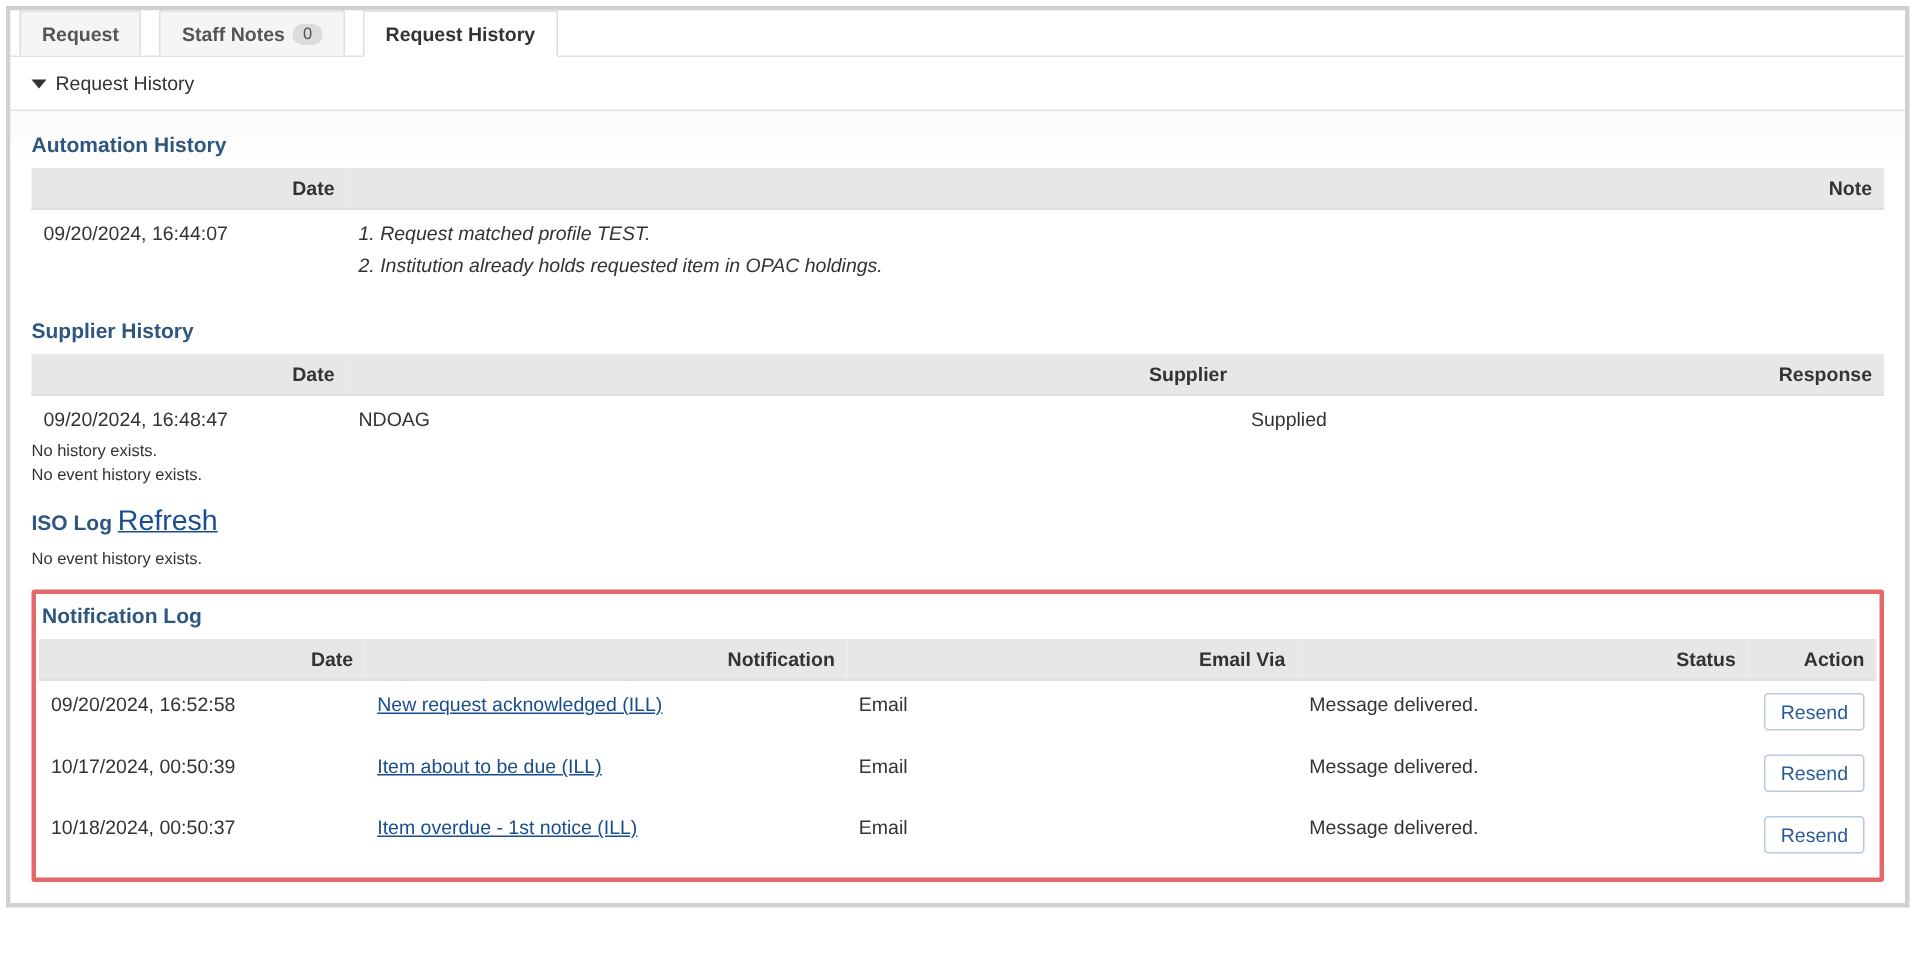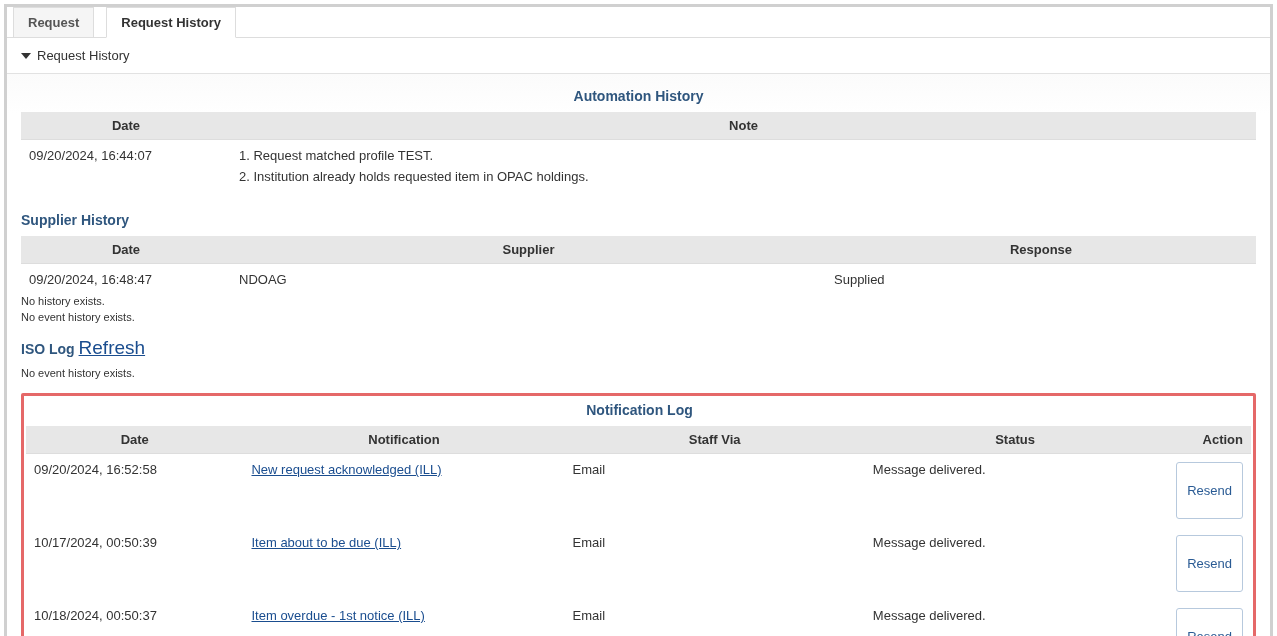--- a/index.html
+++ b/index.html
@@ -77,45 +77,45 @@
     }
     .section-title {
       color: #2f567e;
       font-weight: bold;
       font-size: 14px;
       margin-top: 14px;
       margin-bottom: 8px;
     }
     .section-title:first-child {
       margin-top: 6px;
-      text-align: center;
     }
     .section-title a {
       font-weight: normal;
       font-size: 19px;
     }
     table {
       width: 100%;
       border-collapse: collapse;
     }
     thead th {
-      text-align: center;
+      text-align: right;
       background: #e7e7e7;
       font-weight: bold;
       padding: 6px 8px;
       font-size: 13px;
       border-bottom: 1px solid #ddd;
     }
     tbody td {
       padding: 8px 8px;
       font-size: 13px;
       vertical-align: top;
     }
     .note-list div {
       margin-bottom: 6px;
+      font-style: italic;
     }
     .plain-text {
       font-size: 11px;
       margin-bottom: 4px;
     }
     a {
       color: #1a4d8f;
       text-decoration: underline;
       cursor: pointer;
     }
@@ -128,21 +128,21 @@
     .highlight-box .section-title {
       margin-top: 4px;
       margin-left: 2px;
     }
     .btn {
       display: inline-block;
       background: #fff;
       color: #2a5b94;
       border: 1px solid #b7c9dd;
       border-radius: 3px;
-      padding: 20px 10px;
+      padding: 4px 10px;
       font-size: 13px;
       cursor: pointer;
     }
     .col-date { width: 210px; }
     .col-note { width: auto; }
     .col-supplier { width: auto; }
     .col-response { width: 430px; }
     .col-notif { width: 310px; }
     .col-sentvia { width: 290px; }
     .col-status { width: 290px; }
@@ -151,20 +151,24 @@
   </style>
 </head>
 <body>
 
 <div class="outer-border">
 
   <div class="tabs-row">
     <div class="tab">
       <span>Request</span>
     </div>
+    <div class="tab">
+      <span>Staff Notes</span>
+      <span class="badge">0</span>
+    </div>
     <div class="tab active">
       <span>Request History</span>
     </div>
   </div>
 
   <div class="panel-header">
     <span class="triangle-down"></span>
     <span>Request History</span>
   </div>
 
@@ -219,21 +223,21 @@
     </div>
     <div class="plain-text">No event history exists.</div>
 
     <div class="highlight-box">
       <div class="section-title">Notification Log</div>
       <table>
         <thead>
           <tr>
             <th class="col-date">Date</th>
             <th class="col-notif">Notification</th>
-            <th class="col-sentvia">Staff Via</th>
+            <th class="col-sentvia">Email Via</th>
             <th class="col-status">Status</th>
             <th class="col-action">Action</th>
           </tr>
         </thead>
         <tbody>
           <tr>
             <td>09/20/2024, 16:52:58</td>
             <td><a>New request acknowledged (ILL)</a></td>
             <td>Email</td>
             <td>Message delivered.</td>

